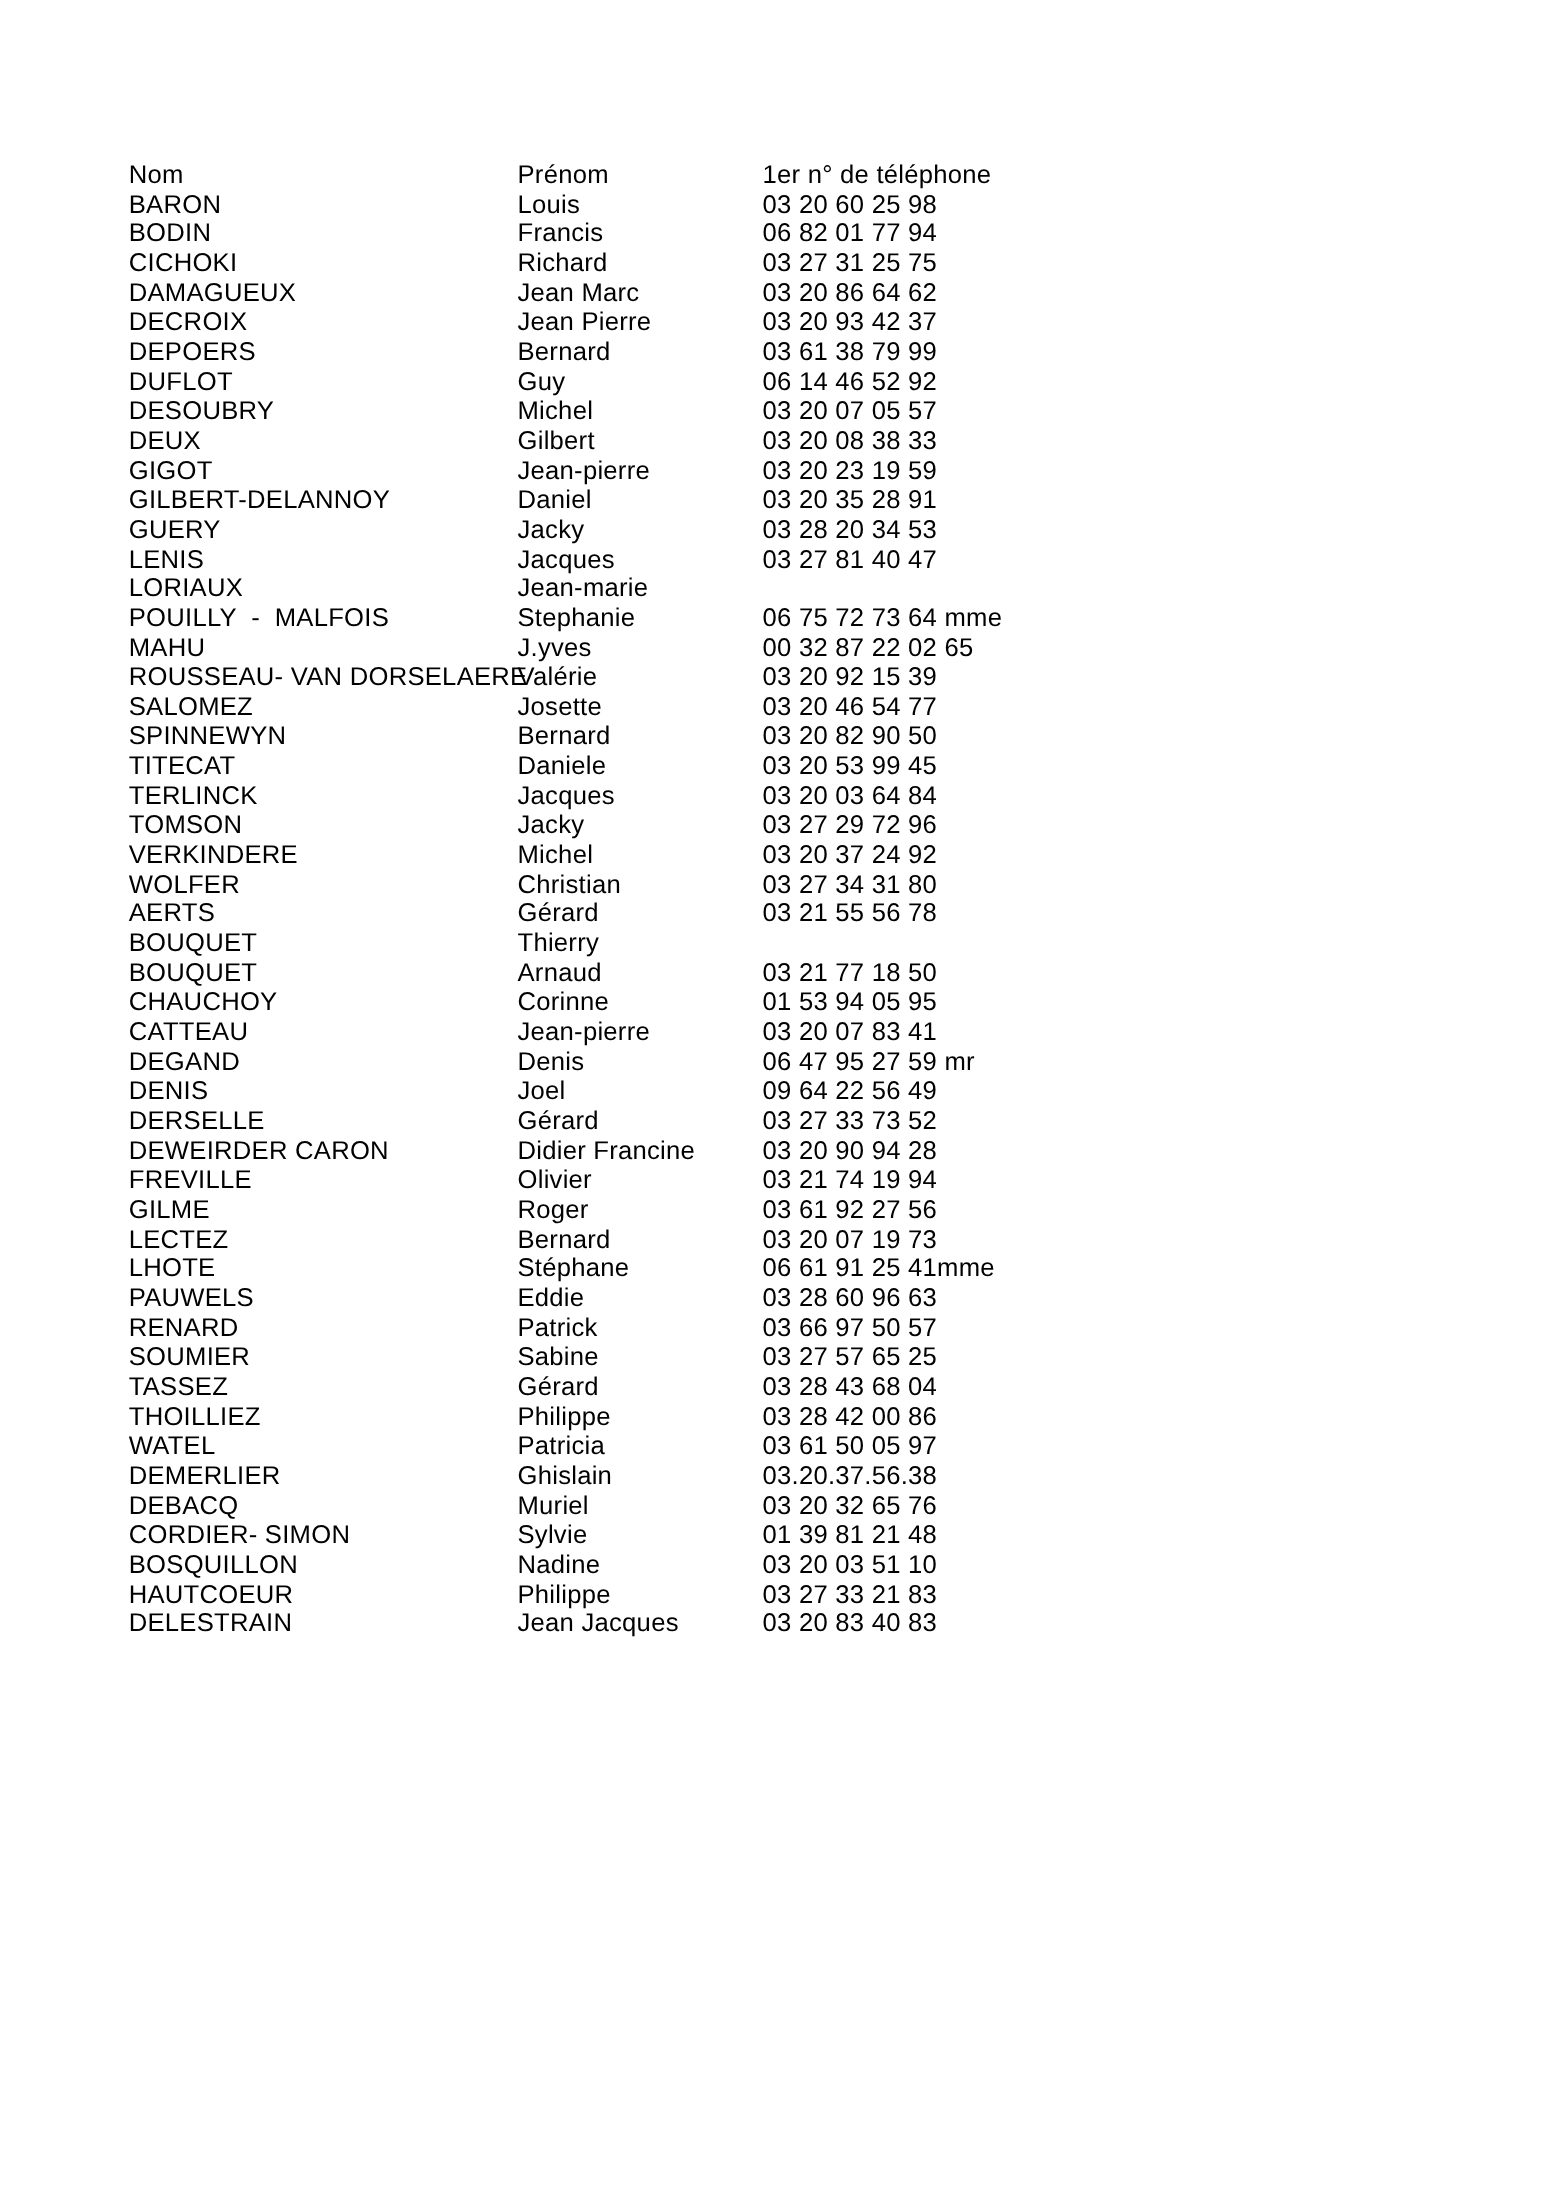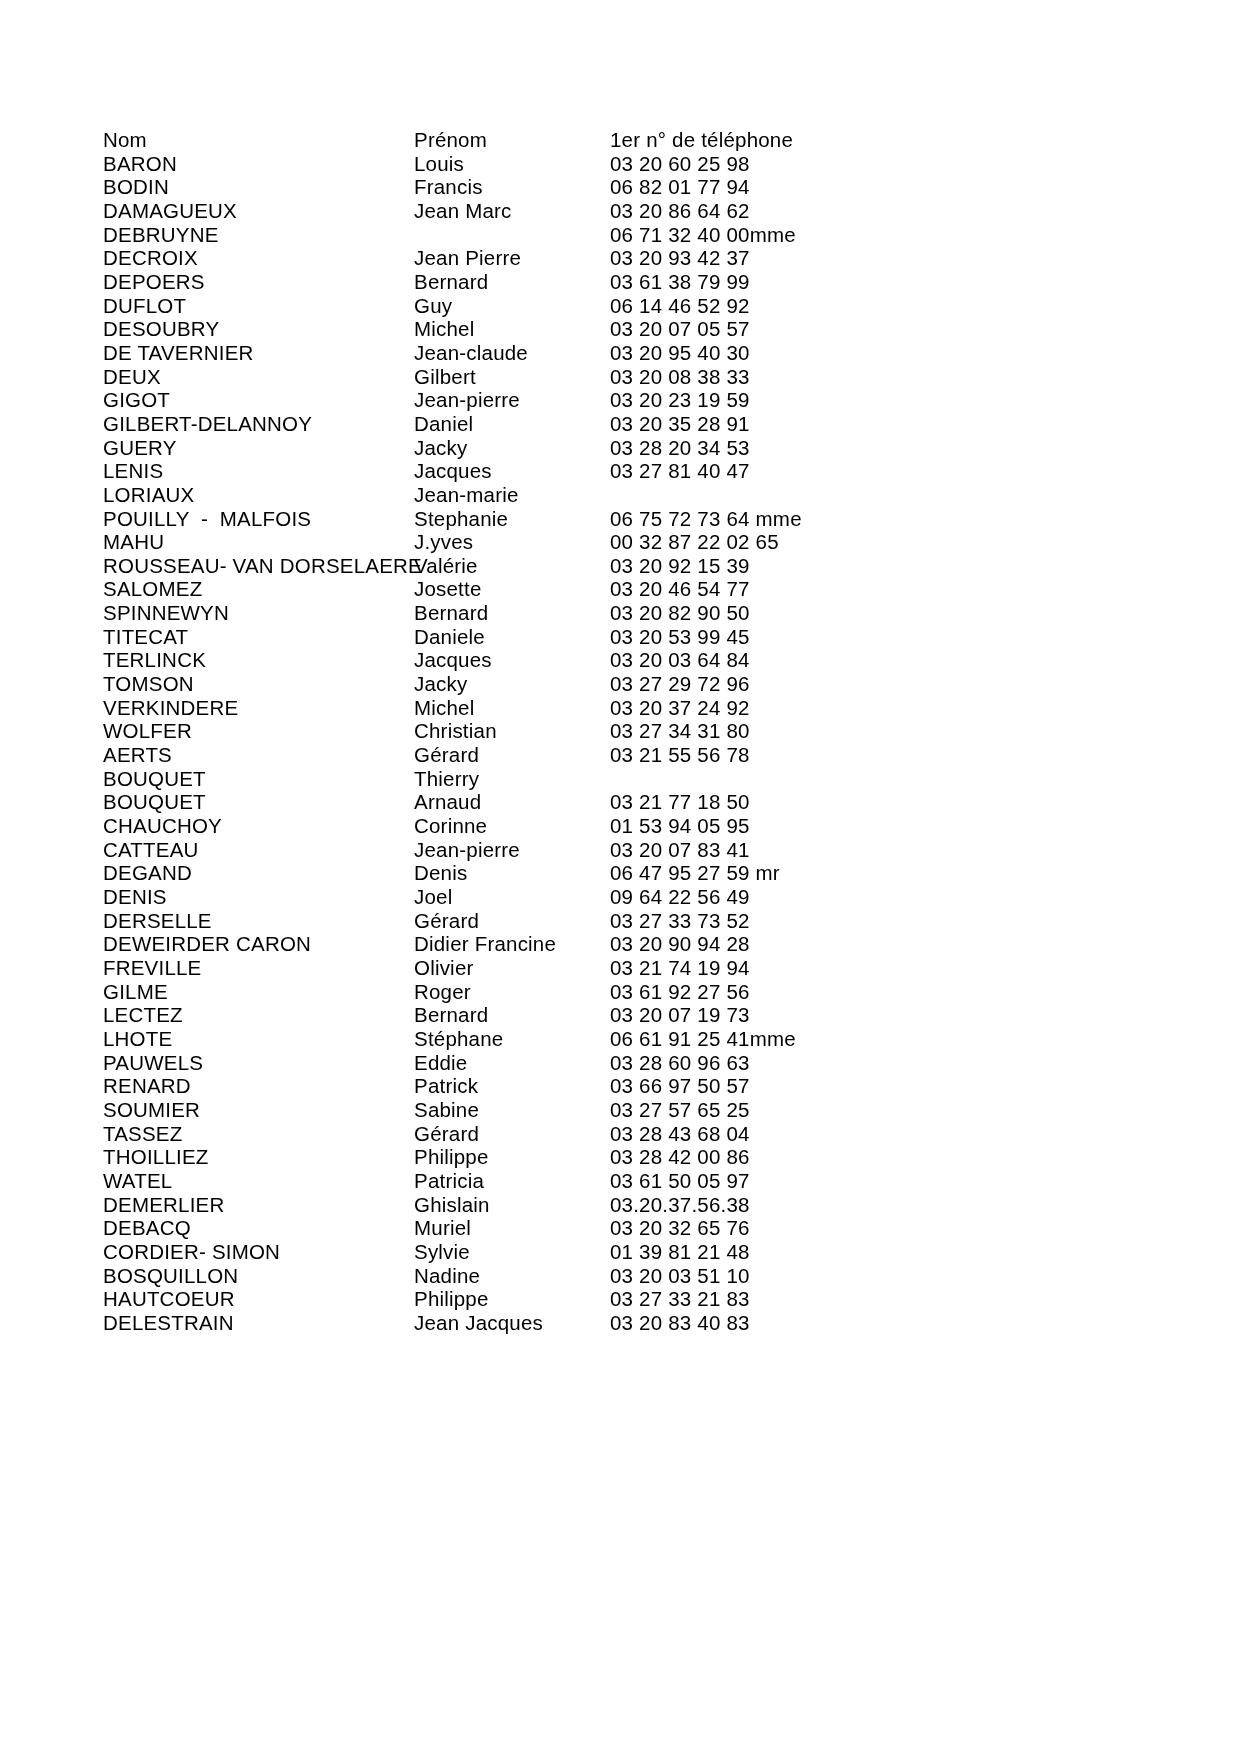--- a/index.html
+++ b/index.html
@@ -75,53 +75,48 @@
           <td>BARON</td>
           <td>Louis</td>
           <td>03 20 60 25 98</td>
         </tr>
         <tr>
           <td>BODIN</td>
           <td>Francis</td>
           <td>06 82 01 77 94</td>
         </tr>
         <tr>
+          <td>CICHOKI</td>
+          <td>Richard</td>
+          <td>03 27 31 25 75</td>
+        </tr>
+        <tr>
           <td>DAMAGUEUX</td>
           <td>Jean Marc</td>
           <td>03 20 86 64 62</td>
         </tr>
         <tr>
-          <td>DEBRUYNE</td>
-          <td><span class="cell-empty">&nbsp;</span></td>
-          <td>06 71 32 40 00mme</td>
-        </tr>
-        <tr>
           <td>DECROIX</td>
           <td>Jean Pierre</td>
           <td>03 20 93 42 37</td>
         </tr>
         <tr>
           <td>DEPOERS</td>
           <td>Bernard</td>
           <td>03 61 38 79 99</td>
         </tr>
         <tr>
           <td>DUFLOT</td>
           <td>Guy</td>
           <td>06 14 46 52 92</td>
         </tr>
         <tr>
           <td>DESOUBRY</td>
           <td>Michel</td>
           <td>03 20 07 05 57</td>
-        </tr>
-        <tr>
-          <td>DE TAVERNIER</td>
-          <td>Jean-claude</td>
-          <td>03 20 95 40 30</td>
         </tr>
         <tr>
           <td>DEUX</td>
           <td>Gilbert</td>
           <td>03 20 08 38 33</td>
         </tr>
         <tr>
           <td>GIGOT</td>
           <td>Jean-pierre</td>
           <td>03 20 23 19 59</td>

